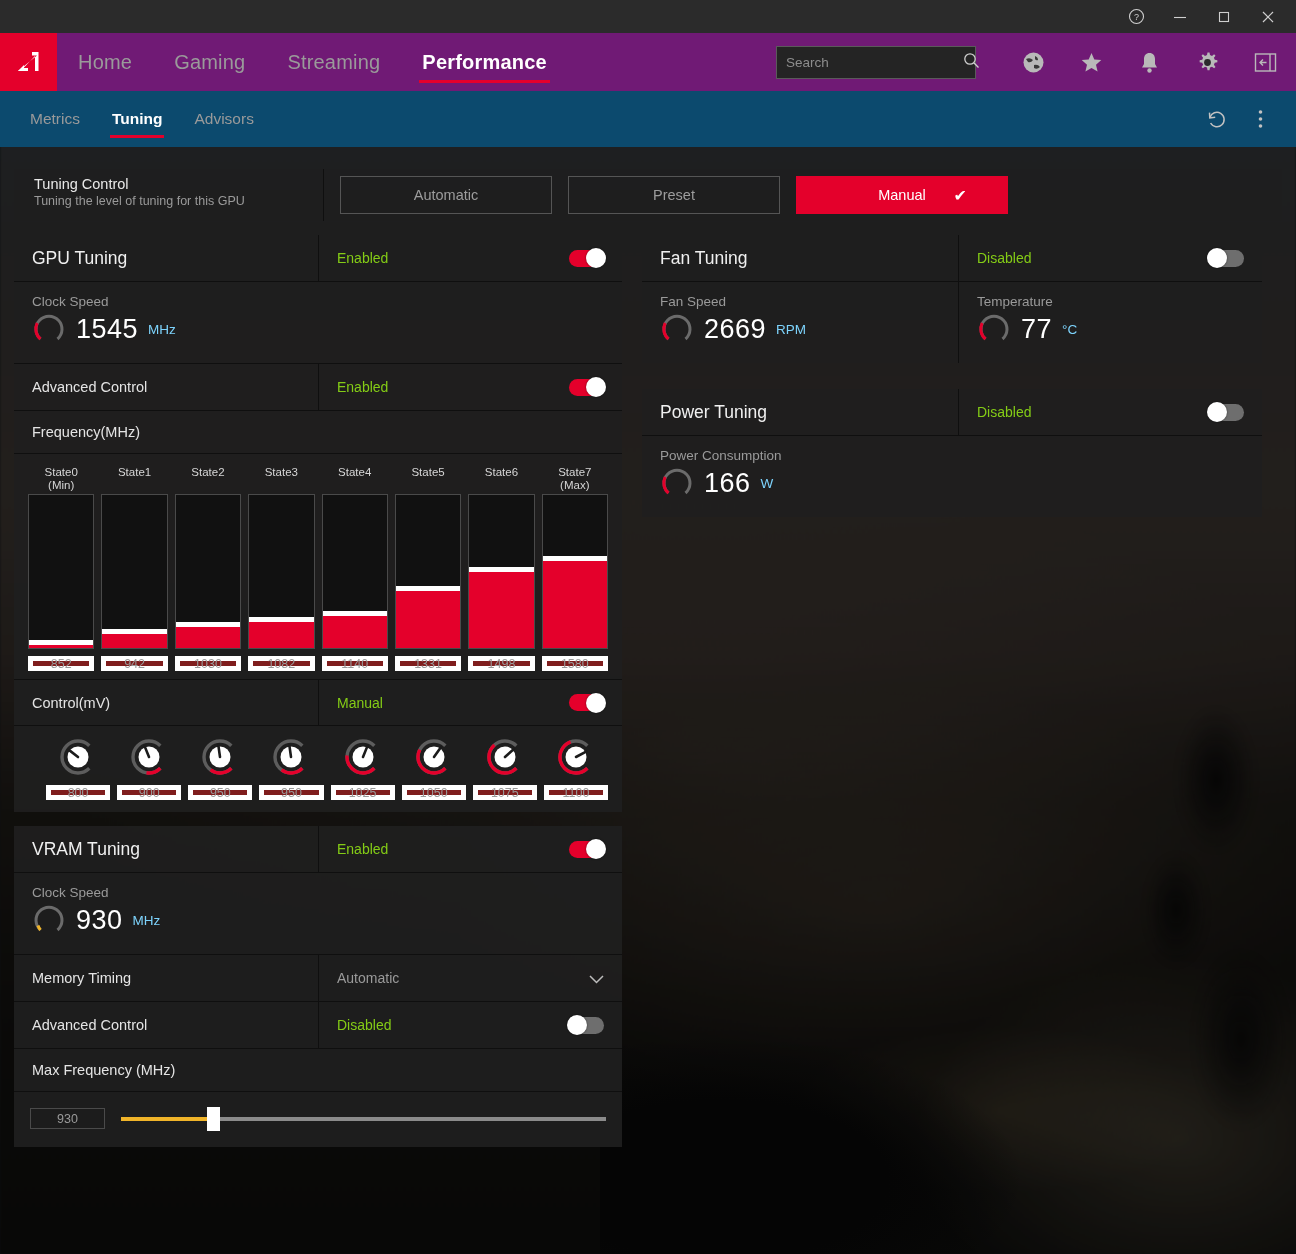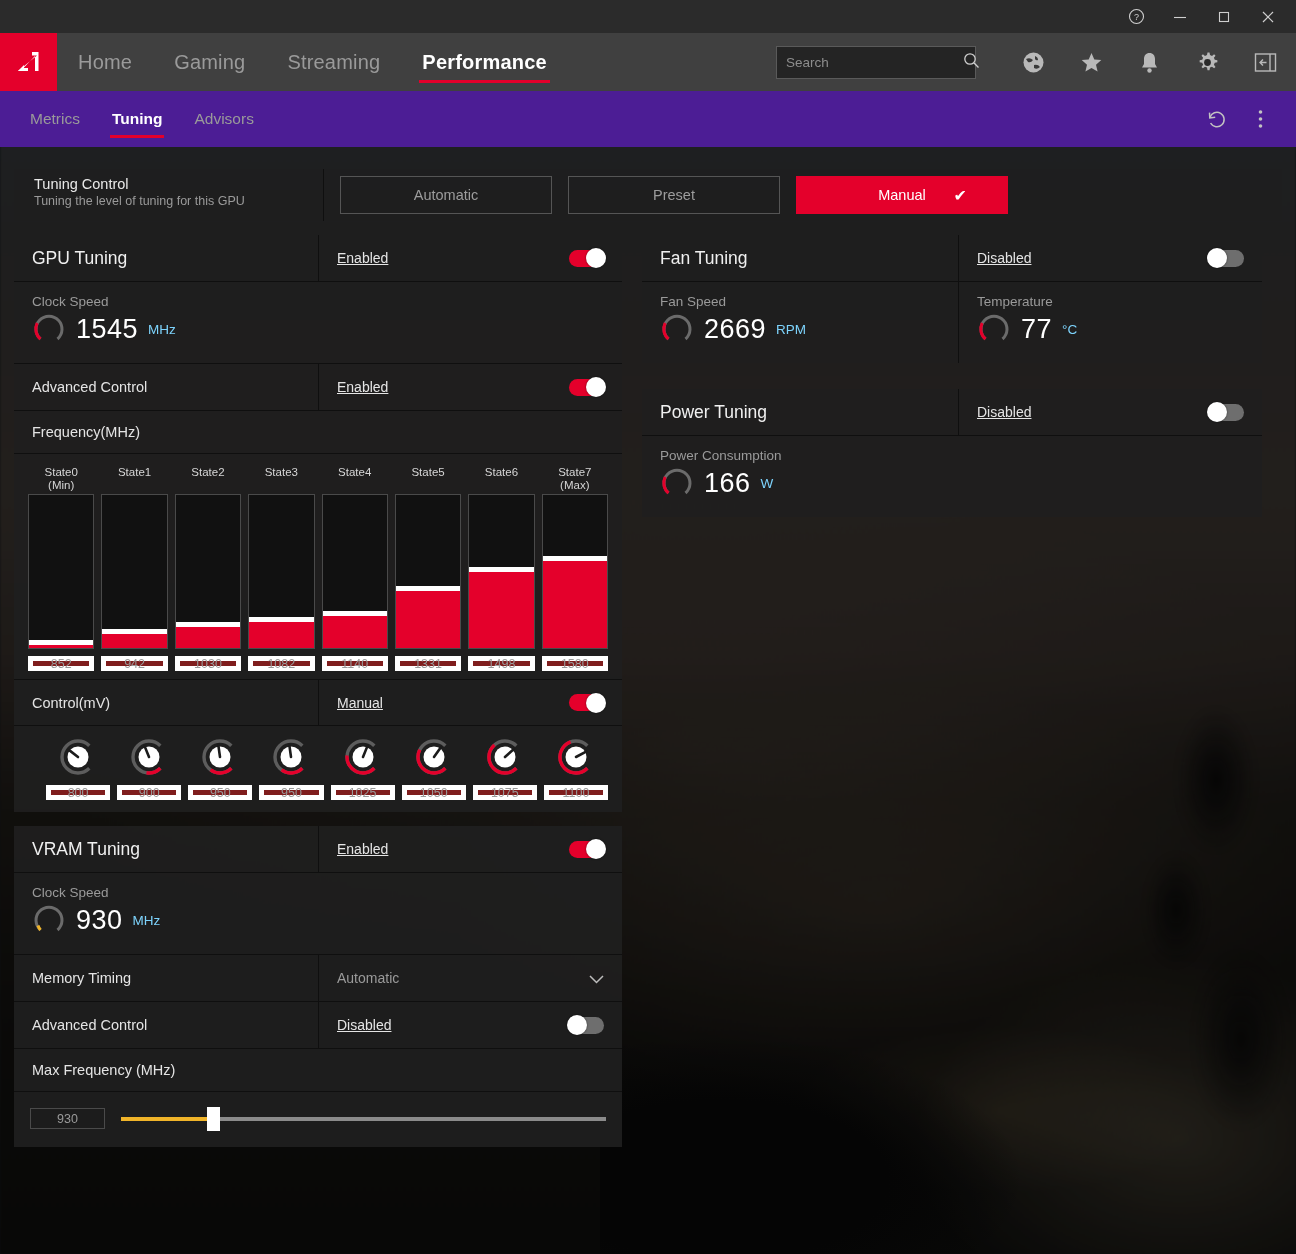--- a/index.html
+++ b/index.html
@@ -41,21 +41,21 @@
     position:relative; height:33px; background:#2b2b2b;
     display:flex; align-items:center; justify-content:flex-end; padding-right:6px;
   }
   .win-btn {
     width:44px; height:33px; display:flex; align-items:center; justify-content:center;
     color:#cfcfcf;
   }
 
   
   .navbar {
-    position:relative; height:58px; background:#404040;
+    position:relative; height:58px; background:#701a75;
     display:flex; align-items:stretch;
   }
   .amd-logo {
     width:57px; background:#e4002b; display:flex; align-items:center; justify-content:center;
   }
   .nav-items { display:flex; align-items:stretch; }
   .nav-item {
     display:flex; align-items:center; padding:0 21px; position:relative;
     color:#9a9a9a; font-size:20px; letter-spacing:.2px;
   }
@@ -72,21 +72,21 @@
     flex:1; background:transparent; border:none; outline:none;
     color:#cfcfcf; font-size:13.5px; font-family:inherit;
   }
   .searchbox input::placeholder { color:#8d8d8d; }
   .nav-icon {
     width:46px; height:58px; display:flex; align-items:center; justify-content:center; color:#b9b9b9;
   }
 
   
   .subnav {
-    position:relative; height:56px; background:#4c1d95;
+    position:relative; height:56px; background:#0c4a6e;
     display:flex; align-items:stretch; padding-left:14px;
   }
   .subnav-item {
     display:flex; align-items:center; padding:0 16px; position:relative;
     color:#9a9a9a; font-size:15.5px;
   }
   .subnav-item.active { color:#fff; font-weight:bold; }
   .subnav-item.active::after {
     content:""; position:absolute; left:14px; right:14px; bottom:9px; height:3px; background:#e4002b;
   }
@@ -112,21 +112,21 @@
   }
   .tc-btn.active {
     background:#e4002b; border-color:#e4002b; color:#fff; position:relative;
   }
   .tc-btn.active .tick { position:absolute; right:40px; font-size:16px; }
 
   
   .hdr-left { flex:1; padding:0 18px; display:flex; align-items:center; border-right:1px solid #0f0f0f; }
   .hdr-title { font-size:17.5px; color:#f0f0f0; }
   .hdr-right { width:303px; display:flex; align-items:center; justify-content:space-between; padding:0 18px; }
-  .state-label { font-size:14px; color:#e5e5e5;text-decoration:underline; }
+  .state-label { font-size:14px; color:#84cc16; }
   .hrow { height:47px; }
 
   .toggle { width:35px; height:17px; border-radius:9px; position:relative; }
   .toggle.on { background:#e4002b; }
   .toggle.off { background:#6e6e6e; }
   .toggle .knob {
     position:absolute; top:-1.5px; width:20px; height:20px; border-radius:50%;
     background:#fff; box-shadow:0 0 2px rgba(0,0,0,.6);
   }
   .toggle.on .knob { right:-2px; }

